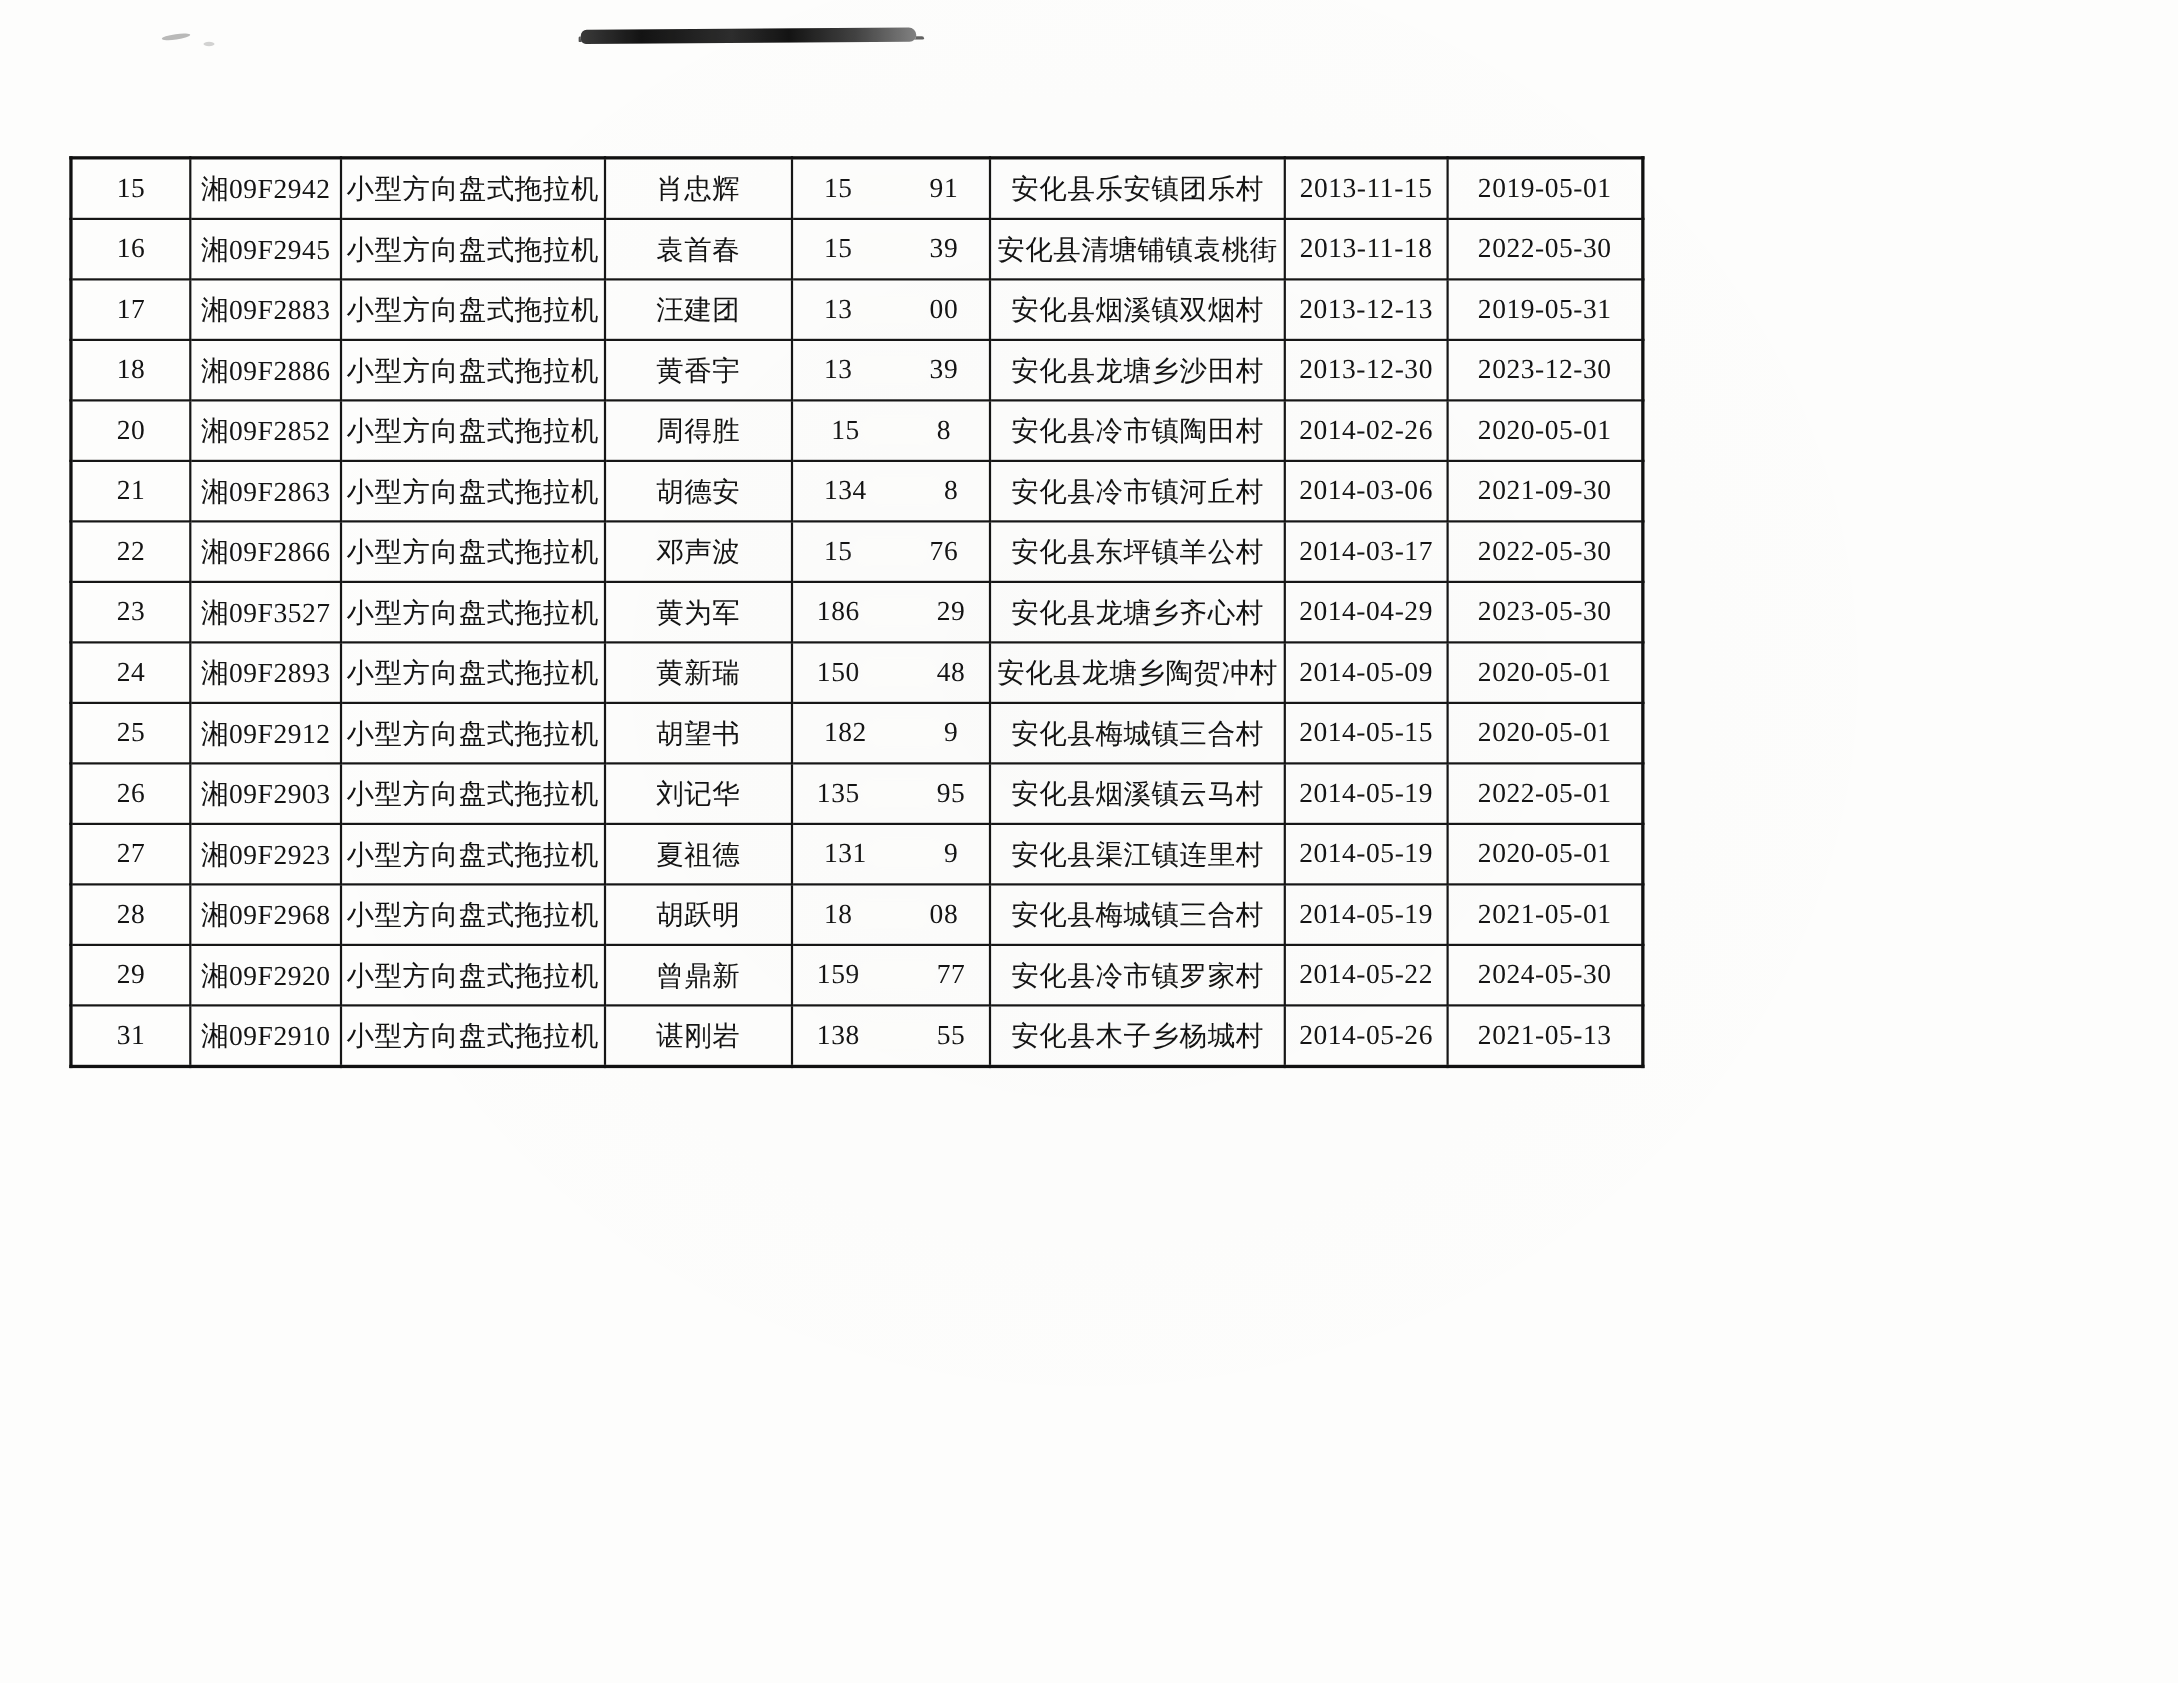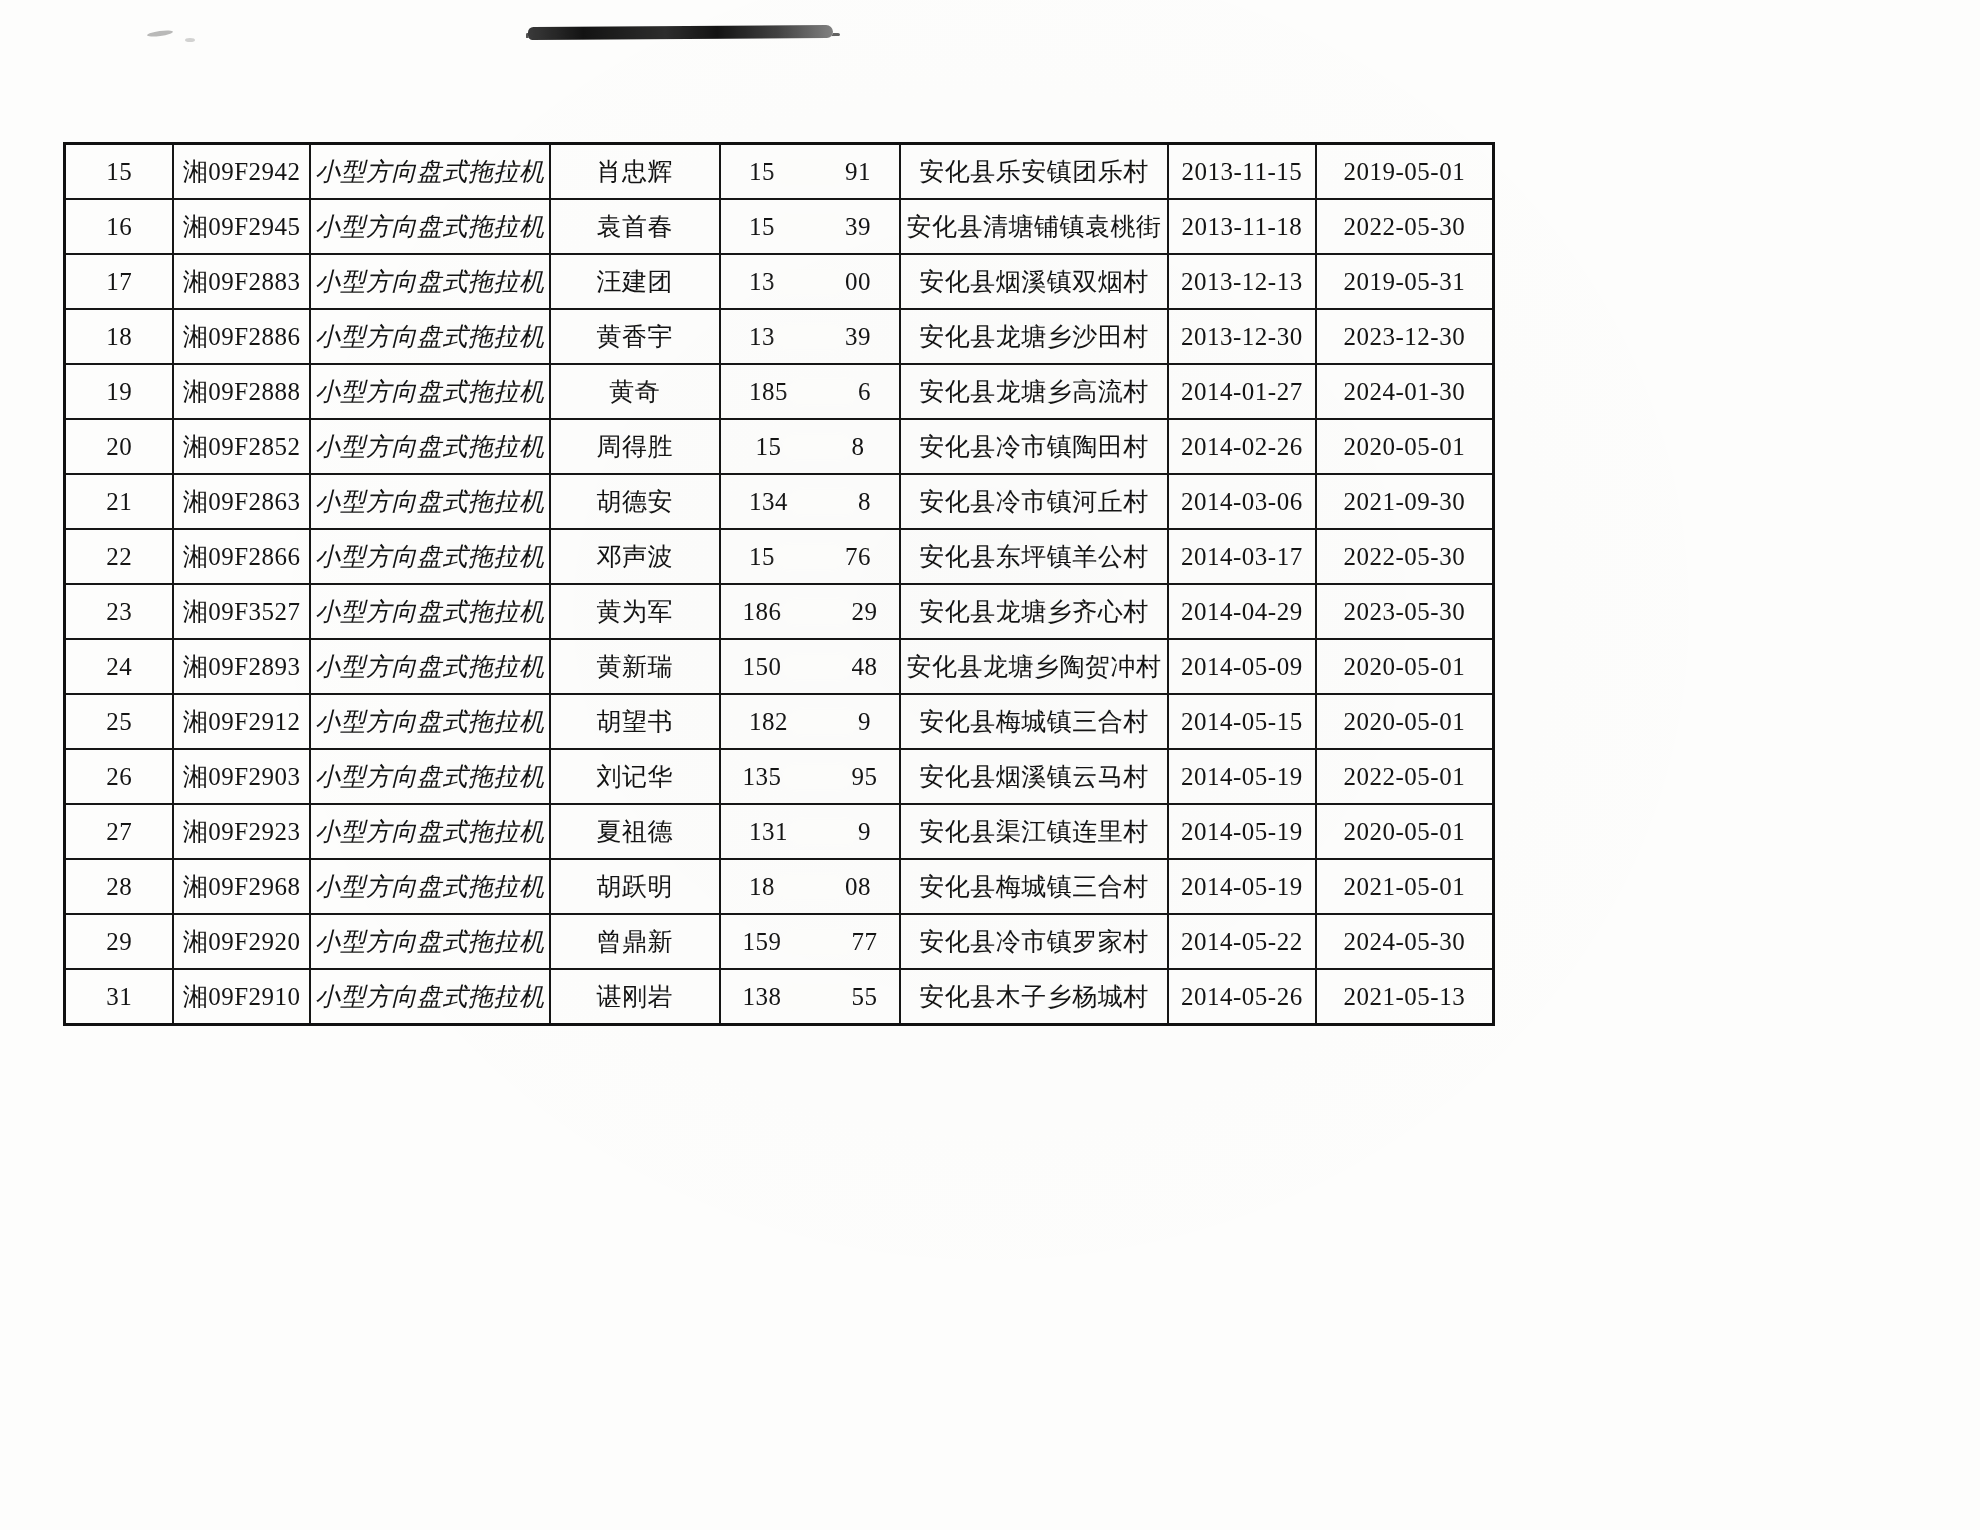--- a/index.html
+++ b/index.html
@@ -48,21 +48,21 @@
     vertical-align:middle;
     padding:0 4px;
     font-size:25px;
     letter-spacing:0.5px;
     white-space:nowrap;
     overflow:hidden;
   }
   table.registry{border:3px solid #111;}
   td.c-no{width:7.3%;font-size:24px;}
   td.c-plate{width:9.4%;font-size:23px;}
-  td.c-type{width:17.0%;font-style:italic;}
+  td.c-type{width:17.0%;}
   td.c-name{width:11.9%;}
   td.c-phone{width:12.6%;font-size:24px;}
   td.c-address{width:19.1%;font-size:24px;letter-spacing:0;font-family:Liberation Mono, monospace;}
   td.c-reg{width:10.2%;font-size:24px;margin-left:11px;}
   td.c-exp{width:12.4%;font-size:24px;}
 
   .redact{
     display:inline-block;
     width:66px;height:22px;
     margin:0 2px -3px 2px;
@@ -116,30 +116,20 @@
           <td class="c-no">18</td>
           <td class="c-plate">湘09F2886</td>
           <td class="c-type">小型方向盘式拖拉机</td>
           <td class="c-name">黄香宇</td>
           <td class="c-phone"><span class="ph-frag">13</span><span class="redact"></span><span class="ph-frag">39</span></td>
           <td class="c-address">安化县龙塘乡沙田村</td>
           <td class="c-reg">2013-12-30</td>
           <td class="c-exp">2023-12-30</td>
         </tr>
         <tr>
-          <td class="c-no">19</td>
-          <td class="c-plate">湘09F2888</td>
-          <td class="c-type">小型方向盘式拖拉机</td>
-          <td class="c-name">黄奇</td>
-          <td class="c-phone"><span class="ph-frag">185</span><span class="redact"></span><span class="ph-frag">6</span></td>
-          <td class="c-address">安化县龙塘乡高流村</td>
-          <td class="c-reg">2014-01-27</td>
-          <td class="c-exp">2024-01-30</td>
-        </tr>
-        <tr>
           <td class="c-no">20</td>
           <td class="c-plate">湘09F2852</td>
           <td class="c-type">小型方向盘式拖拉机</td>
           <td class="c-name">周得胜</td>
           <td class="c-phone"><span class="ph-frag">15</span><span class="redact"></span><span class="ph-frag">8</span></td>
           <td class="c-address">安化县冷市镇陶田村</td>
           <td class="c-reg">2014-02-26</td>
           <td class="c-exp">2020-05-01</td>
         </tr>
         <tr>

